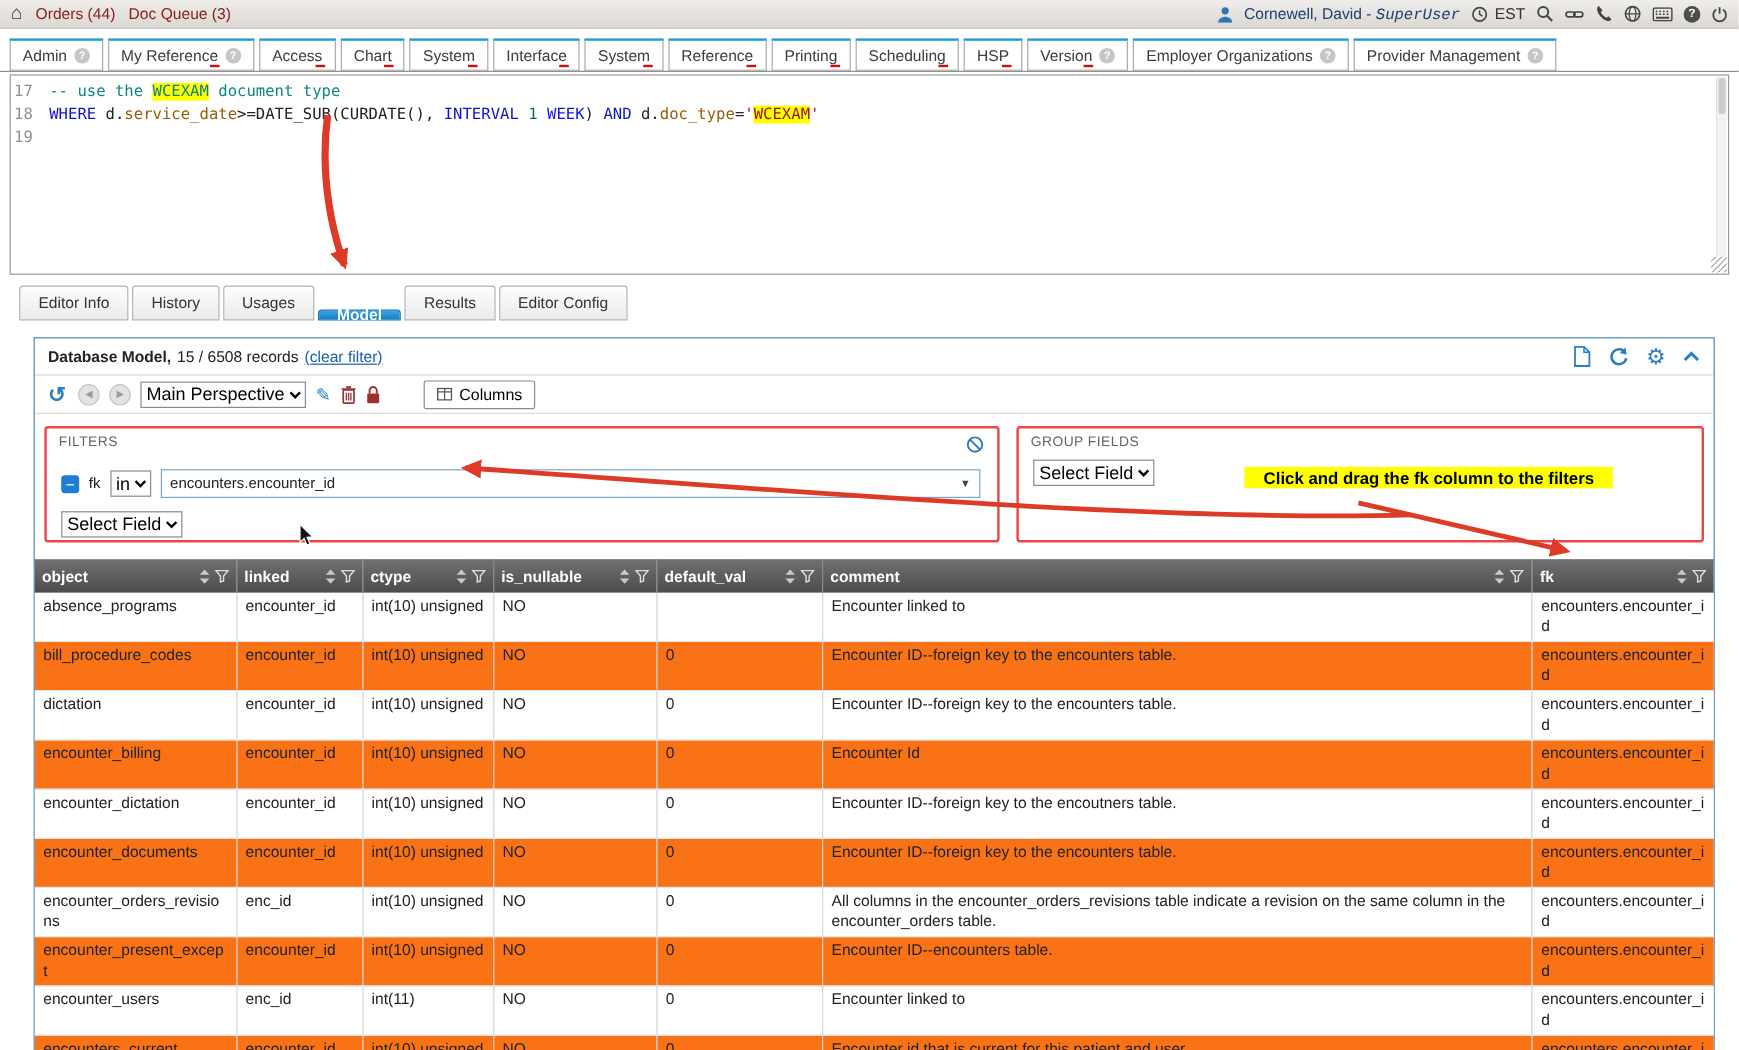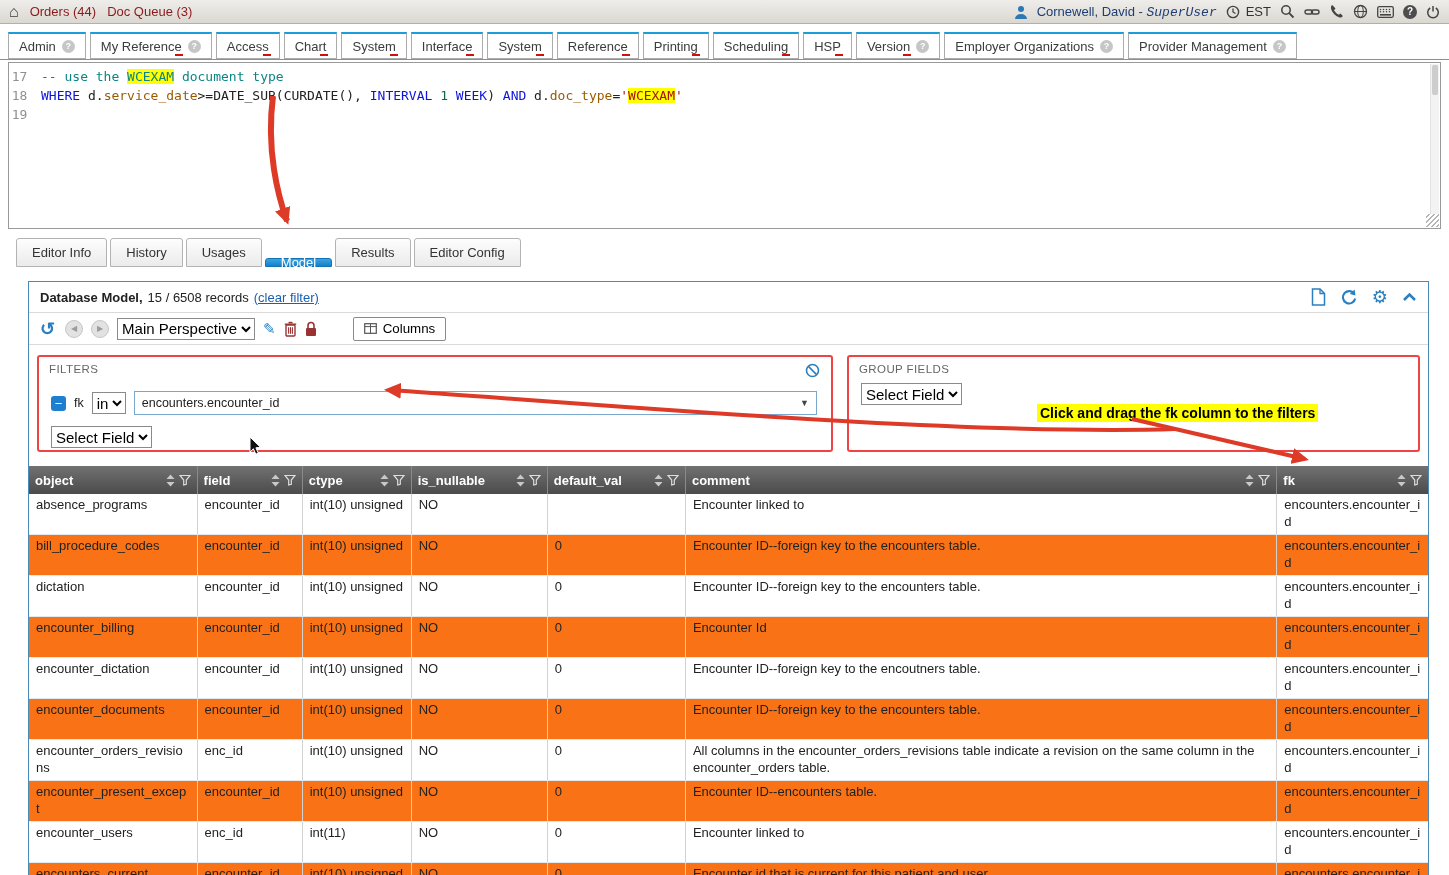--- a/index.html
+++ b/index.html
@@ -36,21 +36,21 @@
   .tok-num { color:#0f6a4a; }
   .tok-str { color:#a61111; }
   .tok-hl { background:#ffff00; }
   .ed-scroll { position:absolute; top:1px; right:1px; bottom:14px; width:9px; background:#f3f3f3; border-left:1px solid #e2e2e2; }
   .ed-thumb { margin:1px; height:30px; background:#cdcdcd; border-radius:2px; }
   .ed-grip { position:absolute; right:1px; bottom:1px; width:13px; height:13px; background:repeating-linear-gradient(135deg,#ffffff 0 2px,#b5b5b5 2px 3.5px); cursor:nwse-resize; }
 
   
   .rtabs { display:flex; gap:3px; margin:9px 0 0 16px; height:29px; }
   .rtab { display:inline-flex; align-items:center; padding:0 15px; border:1px solid #b3b3b3; border-radius:3px 3px 0 0; background:linear-gradient(#fdfdfd,#ebebeb); color:#333; cursor:pointer; }
-  .rtab.active { background:linear-gradient(#3aa5e5,#1580c6); border-color:#1374b4; color:#fff; font-weight:normal;margin-top:20px; }
+  .rtab.active { background:linear-gradient(#3aa5e5,#1580c6); border-color:#1374b4; color:#fff; font-weight:bold;margin-top:20px; }
 
   
   .panel { margin:14px 20px 0 28px; border:1px solid #4a8ab8; background:#fff; }
   .panel-head { height:31px; display:flex; align-items:center; padding:0 11px; border-bottom:1px solid #dadada; }
   .ph-title { font-weight:bold; }
   .ph-records { margin-left:5px; }
   .ph-link { color:#1a5fb0; text-decoration:underline; cursor:pointer; margin-left:5px; }
   .ph-icons { margin-left:auto; display:flex; align-items:center; gap:14px; }
   .gear-glyph { color:#2a7fc1; font-size:18px; line-height:1; }
 
@@ -70,21 +70,21 @@
   .fbox-label { position:absolute; top:6px; left:10px; color:#666; font-size:11.5px; letter-spacing:.4px; }
   .nofilter { position:absolute; top:6px; right:11px; }
   .filter-line { position:absolute; top:34px; left:12px; right:14px; display:flex; align-items:center; gap:8px; }
   .rm-filter { width:15px; height:15px; background:#1e7fd0; border-radius:3px; color:#fff; display:inline-flex; align-items:center; justify-content:center; font-size:13px; line-height:1; cursor:pointer; flex:none; }
   .fk-label { font-size:12.5px; }
   .combo { flex:1; height:24px; border:1px solid #7aa7cc; display:flex; align-items:center; padding:0 7px; gap:6px; background:#fff; cursor:text; }
   .combo-text { flex:1; font-size:12.5px; }
   .combo-caret { color:#444; font-size:9px; cursor:pointer; }
   .addfield-line { position:absolute; top:69px; left:12px; }
   .group-select { position:absolute; top:26px; left:12px; }
-  .annotation { position:absolute; top:47px; left:188px; background:#ffff00; font-weight:bold; font-size:14px; padding:1px 3px; white-space:nowrap; color:#000; }
+  .annotation { position:absolute; top:32px; left:188px; background:#ffff00; font-weight:bold; font-size:14px; padding:1px 16px; white-space:nowrap; color:#000; }
 
   
   .model-table { width:100%; border-collapse:collapse; table-layout:fixed; font-size:13px; }
   .model-table th { background:linear-gradient(#717171,#4b4b4b); color:#fff; font-weight:bold; text-align:left; padding:0 6px; height:28px; border-right:1px solid #8a8a8a; cursor:pointer; }
   .model-table th:last-child { border-right:none; }
   .th-flex { display:flex; align-items:center; gap:4px; }
   .th-label { flex:1; overflow:hidden; }
   .th-ic { display:inline-flex; line-height:0; cursor:pointer; flex:none; }
   .model-table td { padding:3px 7px 4px; border-right:1px solid #d2d2d2; border-bottom:1px solid #e2e8ee; vertical-align:top; line-height:16.5px; word-wrap:break-word; background:#fff; }
   .model-table td:last-child { border-right:none; }
@@ -380,21 +380,21 @@
               </span>
               <span class="th-ic">
                 <svg width="12" height="12" viewBox="0 0 12 12">
                   <path d="M1,1.5 H11 L7.3,6 V10.2 L4.7,11 V6 Z" fill="none" stroke="#dddddd" stroke-width="1.2"></path>
                 </svg>
               </span>
             </div>
           </th>
           <th>
             <div class="th-flex">
-              <span class="th-label">field</span>
+              <span class="th-label">linked</span>
               <span class="th-ic">
                 <svg width="9" height="13" viewBox="0 0 9 13">
                   <polygon points="4.5,0.5 8.5,5 0.5,5" fill="#c9c9c9"></polygon>
                   <polygon points="4.5,12.5 8.5,8 0.5,8" fill="#c9c9c9"></polygon>
                 </svg>
               </span>
               <span class="th-ic">
                 <svg width="12" height="12" viewBox="0 0 12 12">
                   <path d="M1,1.5 H11 L7.3,6 V10.2 L4.7,11 V6 Z" fill="none" stroke="#dddddd" stroke-width="1.2"></path>
                 </svg>

